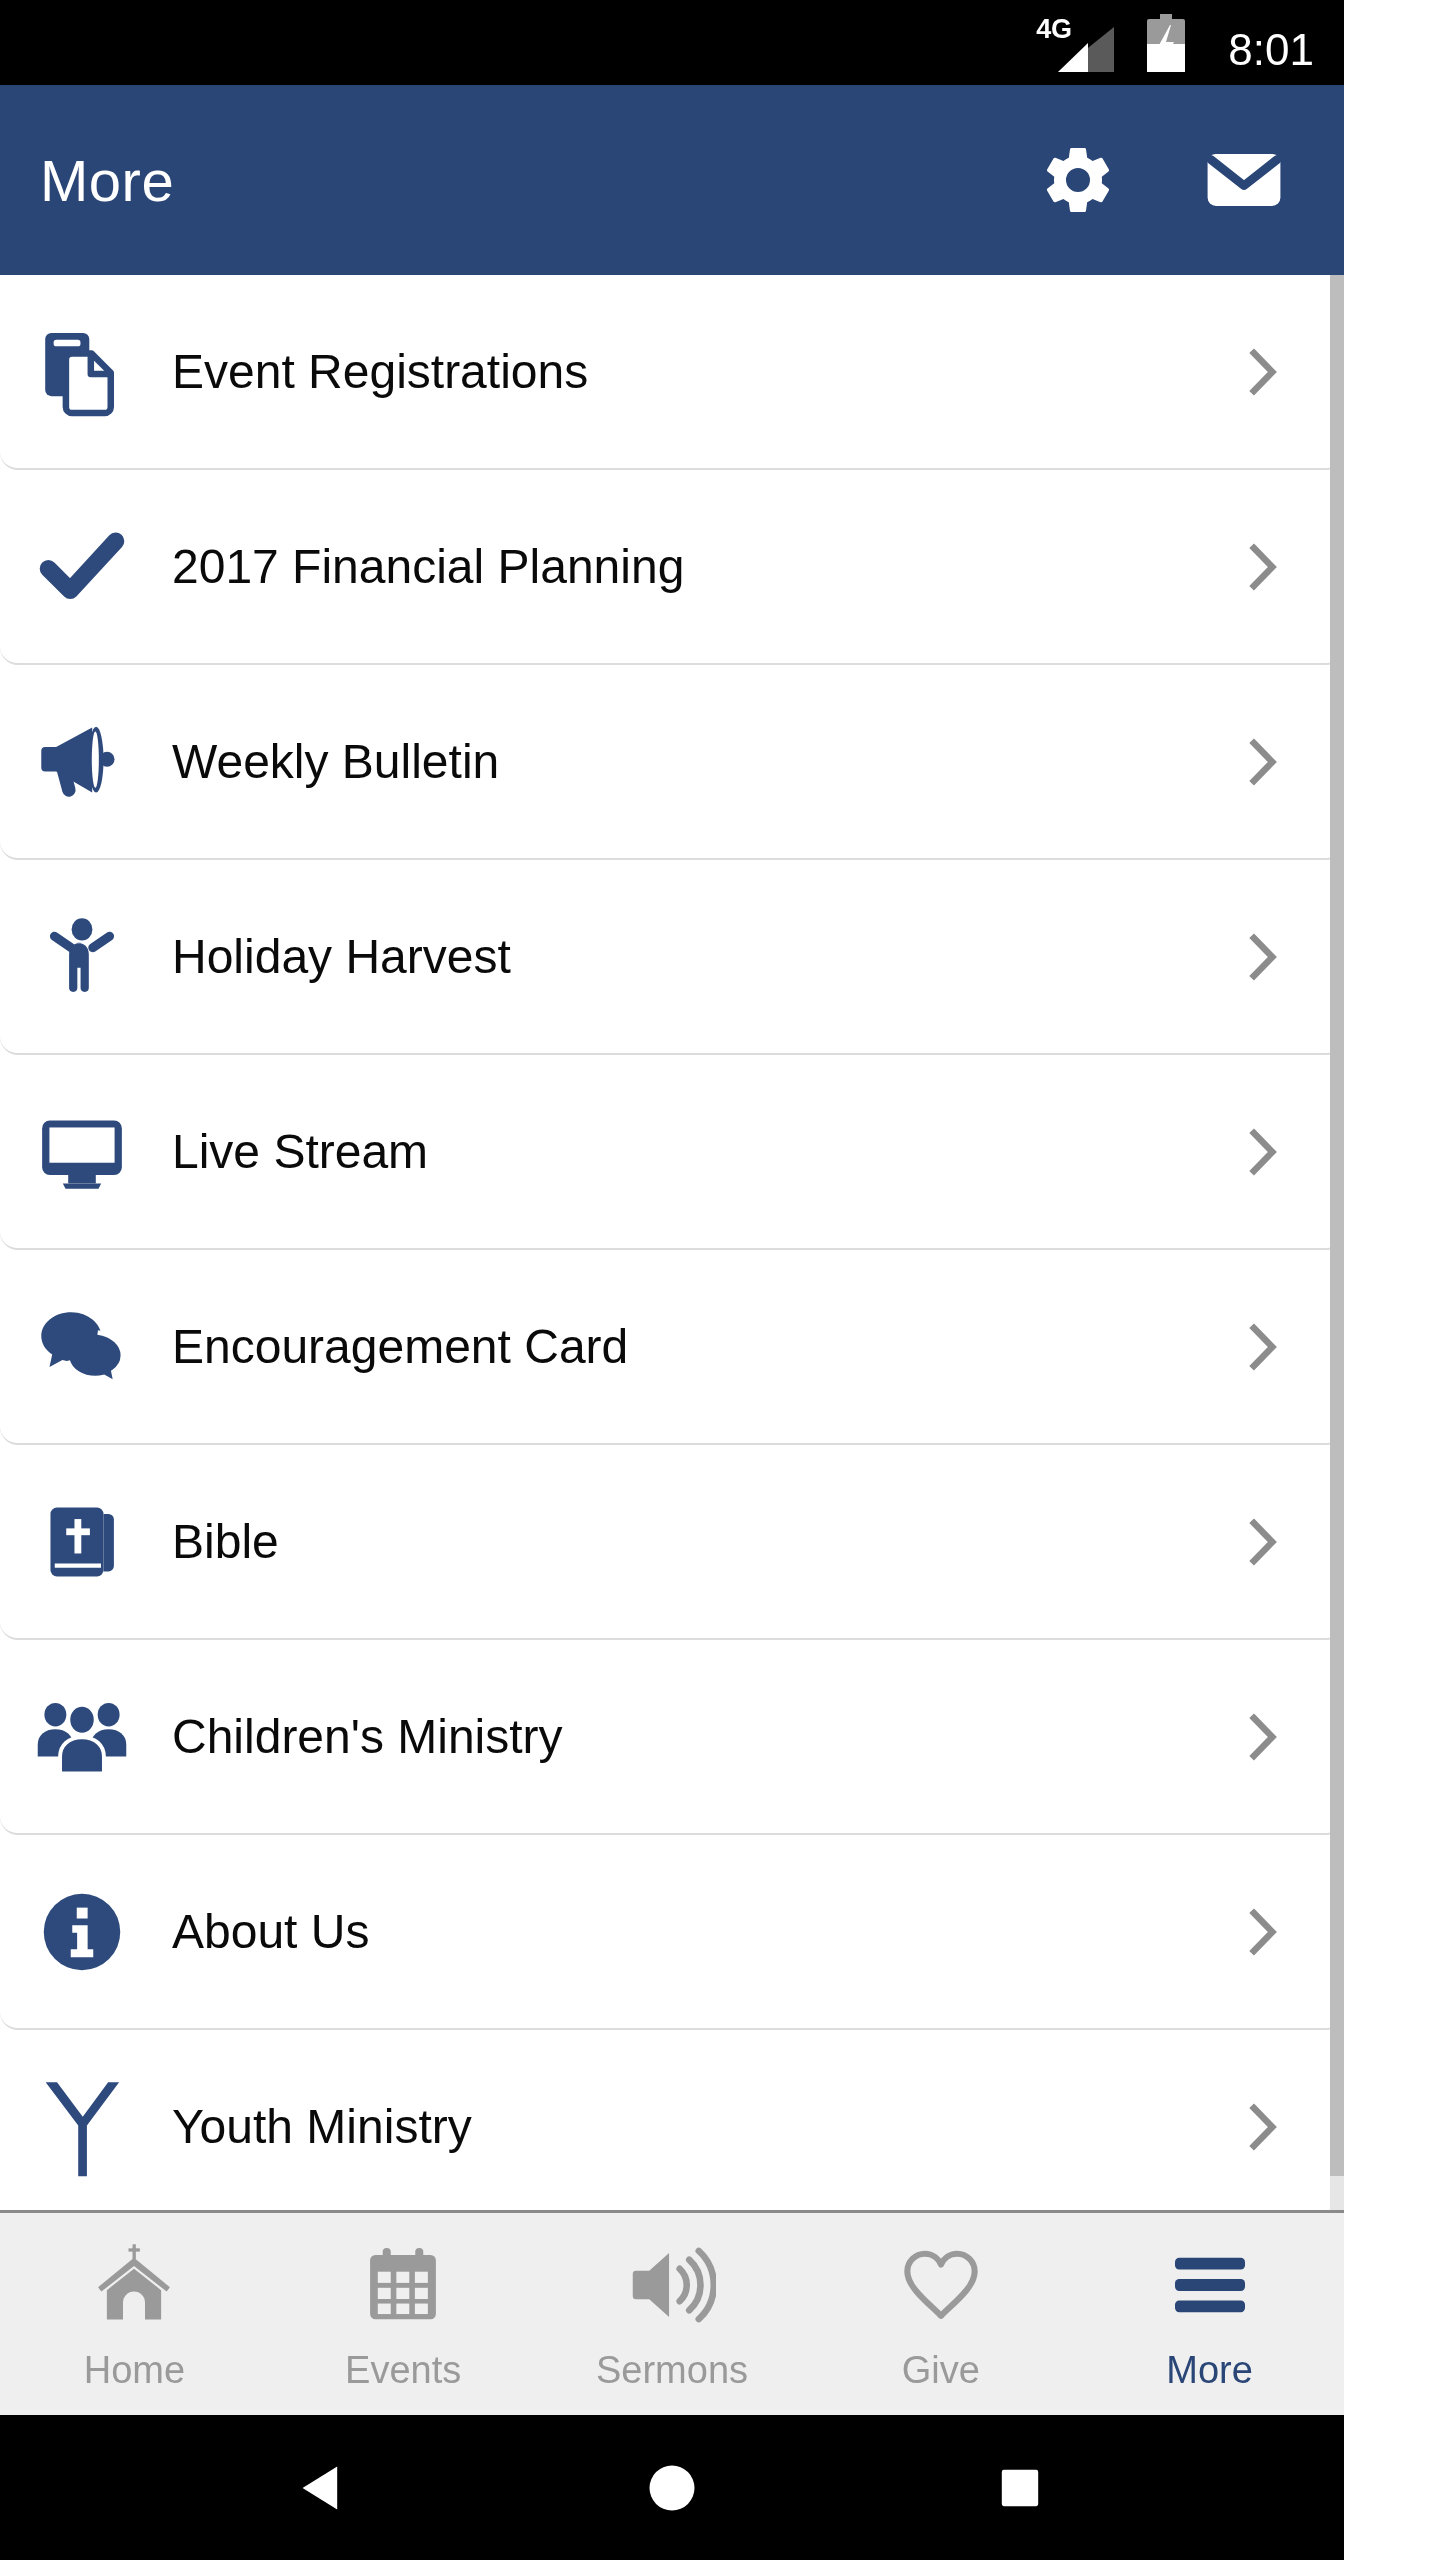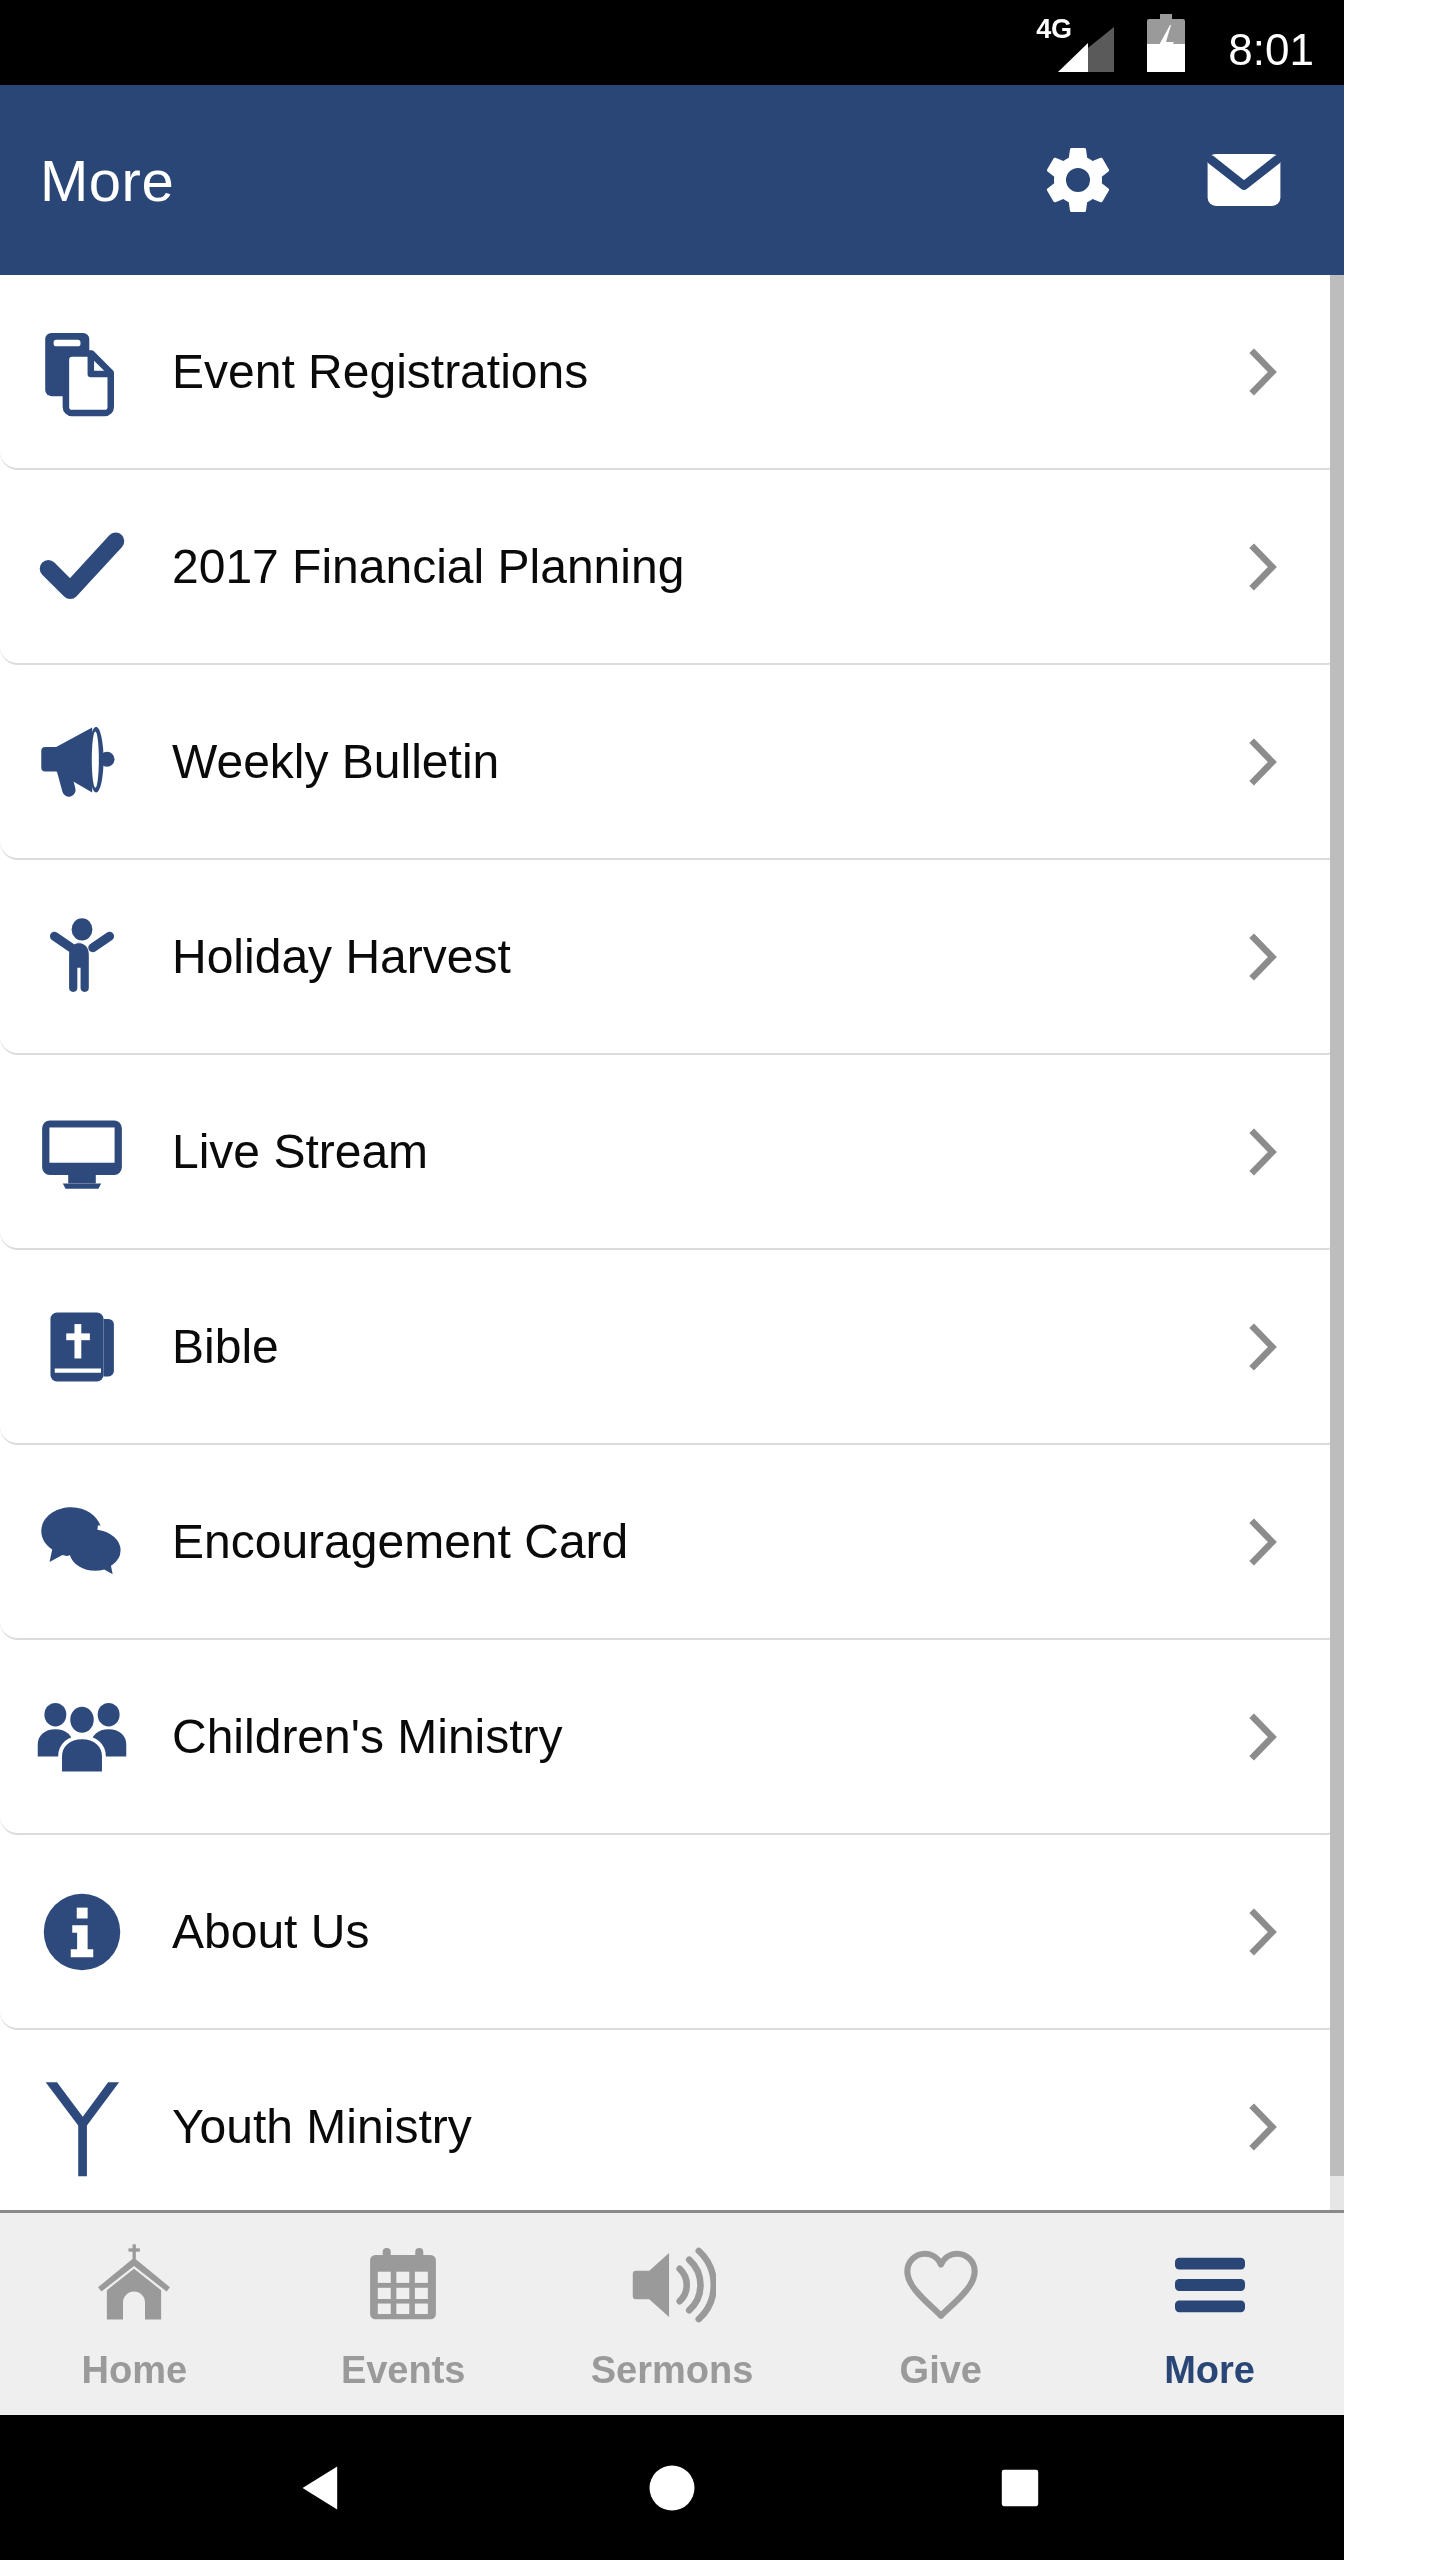--- a/index.html
+++ b/index.html
@@ -73,21 +73,20 @@
   
   .tabbar {
     flex:0 0 205px; height:205px; background:#efefef;
     border-top:3px solid #8a8a8a;
     display:flex; align-items:stretch;
   }
   .tab {
     flex:1; display:flex; flex-direction:column;
     align-items:center; justify-content:center; gap:20px; cursor:pointer;
     padding-top:0;
-    font-weight:bold;
   }
   .tab-icon { height:92px; display:flex; align-items:center; justify-content:center; }
   .tab-label {
     font-size:38px; color:#9a9a9a; font-family:"Liberation Sans", sans-serif;
     letter-spacing:0px; line-height:1;
   }
   .tab.active .tab-label { color:#2a4677; }
 
   
   .navbar {
@@ -215,43 +214,43 @@
           </div>
           <div class="row-label">Live Stream</div>
           <div class="chevron">
             <svg width="54" height="54" viewBox="0 0 24 24">
               <path d="M8.4 3.6 L16.6 12 L8.4 20.4" stroke="#8c8c8c" stroke-width="2.9" fill="none" stroke-linecap="square" stroke-linejoin="miter"></path>
             </svg>
           </div>
         </div>
         <div class="row">
           <div class="row-icon">
+            <svg width="94" height="94" viewBox="0 0 24 24">
+              <path d="M9.3 3.1 c-4.3 0-7.7 2.7-7.7 6.1 0 1.9 1.1 3.6 2.8 4.7 l-0.7 3.2 3.3-1.8 c0.7 0.2 1.5 0.3 2.3 0.3 4.3 0 7.7-2.7 7.7-6.1 S13.6 3.1 9.3 3.1 z" fill="#2e4a7d"></path>
+              <path d="M16 8.3 c3.7 0.5 6.4 2.9 6.4 5.8 0 1.7-0.9 3.2-2.4 4.2 l0.6 3-3-1.7 c-0.7 0.2-1.4 0.3-2.2 0.3-3.4 0-6.3-1.9-7-4.4" fill="#2e4a7d" stroke="#ffffff" stroke-width="1.1"></path>
+            </svg>
+          </div>
+          <div class="row-label">Encouragement Card</div>
+          <div class="chevron">
+            <svg width="54" height="54" viewBox="0 0 24 24">
+              <path d="M8.4 3.6 L16.6 12 L8.4 20.4" stroke="#8c8c8c" stroke-width="2.9" fill="none" stroke-linecap="square" stroke-linejoin="miter"></path>
+            </svg>
+          </div>
+        </div>
+        <div class="row">
+          <div class="row-icon">
             <svg width="86" height="86" viewBox="0 0 24 24">
               <path d="M5 2.4 h11.2 a1.8 1.8 0 0 1 1.8 1.8 v15.6 a1.8 1.8 0 0 1-1.8 1.8 H5 a1.8 1.8 0 0 1-1.8-1.8 V4.2 A1.8 1.8 0 0 1 5 2.4 z" fill="#2e4a7d"></path>
               <path d="M18 4.2 h1.4 a1.5 1.5 0 0 1 1.5 1.5 v13 a1.5 1.5 0 0 1-1.5 1.5 H18 z" fill="#2e4a7d"></path>
               <path d="M4.4 18.6 h12.9" stroke="#ffffff" stroke-width="1.2" fill="none"></path>
               <rect x="9.9" y="5.6" width="1.9" height="9.6" fill="#ffffff"></rect>
               <rect x="7.6" y="8.2" width="6.6" height="1.9" fill="#ffffff"></rect>
             </svg>
           </div>
           <div class="row-label">Bible</div>
-          <div class="chevron">
-            <svg width="54" height="54" viewBox="0 0 24 24">
-              <path d="M8.4 3.6 L16.6 12 L8.4 20.4" stroke="#8c8c8c" stroke-width="2.9" fill="none" stroke-linecap="square" stroke-linejoin="miter"></path>
-            </svg>
-          </div>
-        </div>
-        <div class="row">
-          <div class="row-icon">
-            <svg width="94" height="94" viewBox="0 0 24 24">
-              <path d="M9.3 3.1 c-4.3 0-7.7 2.7-7.7 6.1 0 1.9 1.1 3.6 2.8 4.7 l-0.7 3.2 3.3-1.8 c0.7 0.2 1.5 0.3 2.3 0.3 4.3 0 7.7-2.7 7.7-6.1 S13.6 3.1 9.3 3.1 z" fill="#2e4a7d"></path>
-              <path d="M16 8.3 c3.7 0.5 6.4 2.9 6.4 5.8 0 1.7-0.9 3.2-2.4 4.2 l0.6 3-3-1.7 c-0.7 0.2-1.4 0.3-2.2 0.3-3.4 0-6.3-1.9-7-4.4" fill="#2e4a7d" stroke="#ffffff" stroke-width="1.1"></path>
-            </svg>
-          </div>
-          <div class="row-label">Encouragement Card</div>
           <div class="chevron">
             <svg width="54" height="54" viewBox="0 0 24 24">
               <path d="M8.4 3.6 L16.6 12 L8.4 20.4" stroke="#8c8c8c" stroke-width="2.9" fill="none" stroke-linecap="square" stroke-linejoin="miter"></path>
             </svg>
           </div>
         </div>
         <div class="row">
           <div class="row-icon">
             <svg width="94" height="94" viewBox="0 0 24 24">
               <ellipse cx="5.2" cy="6.3" rx="2.8" ry="3" fill="#2e4a7d"></ellipse>

